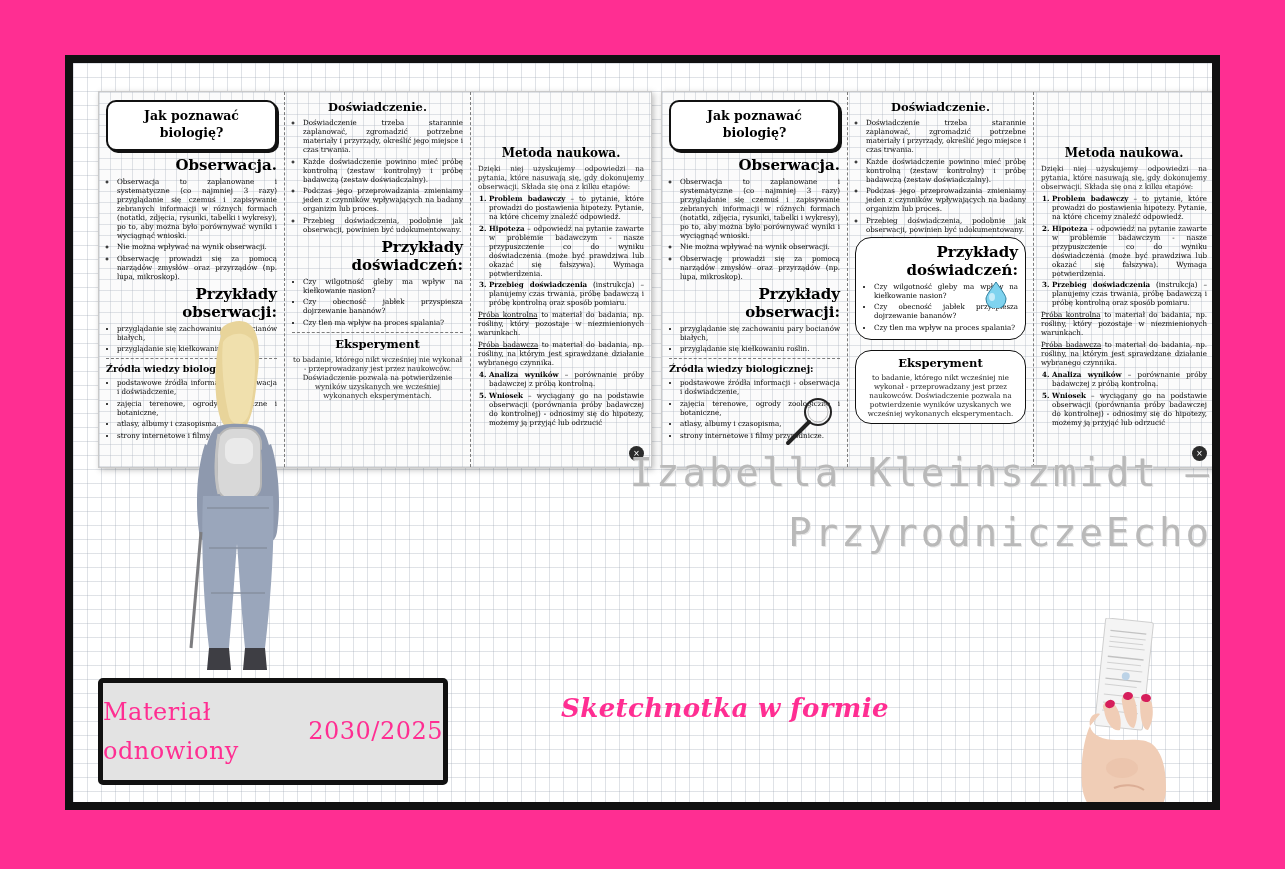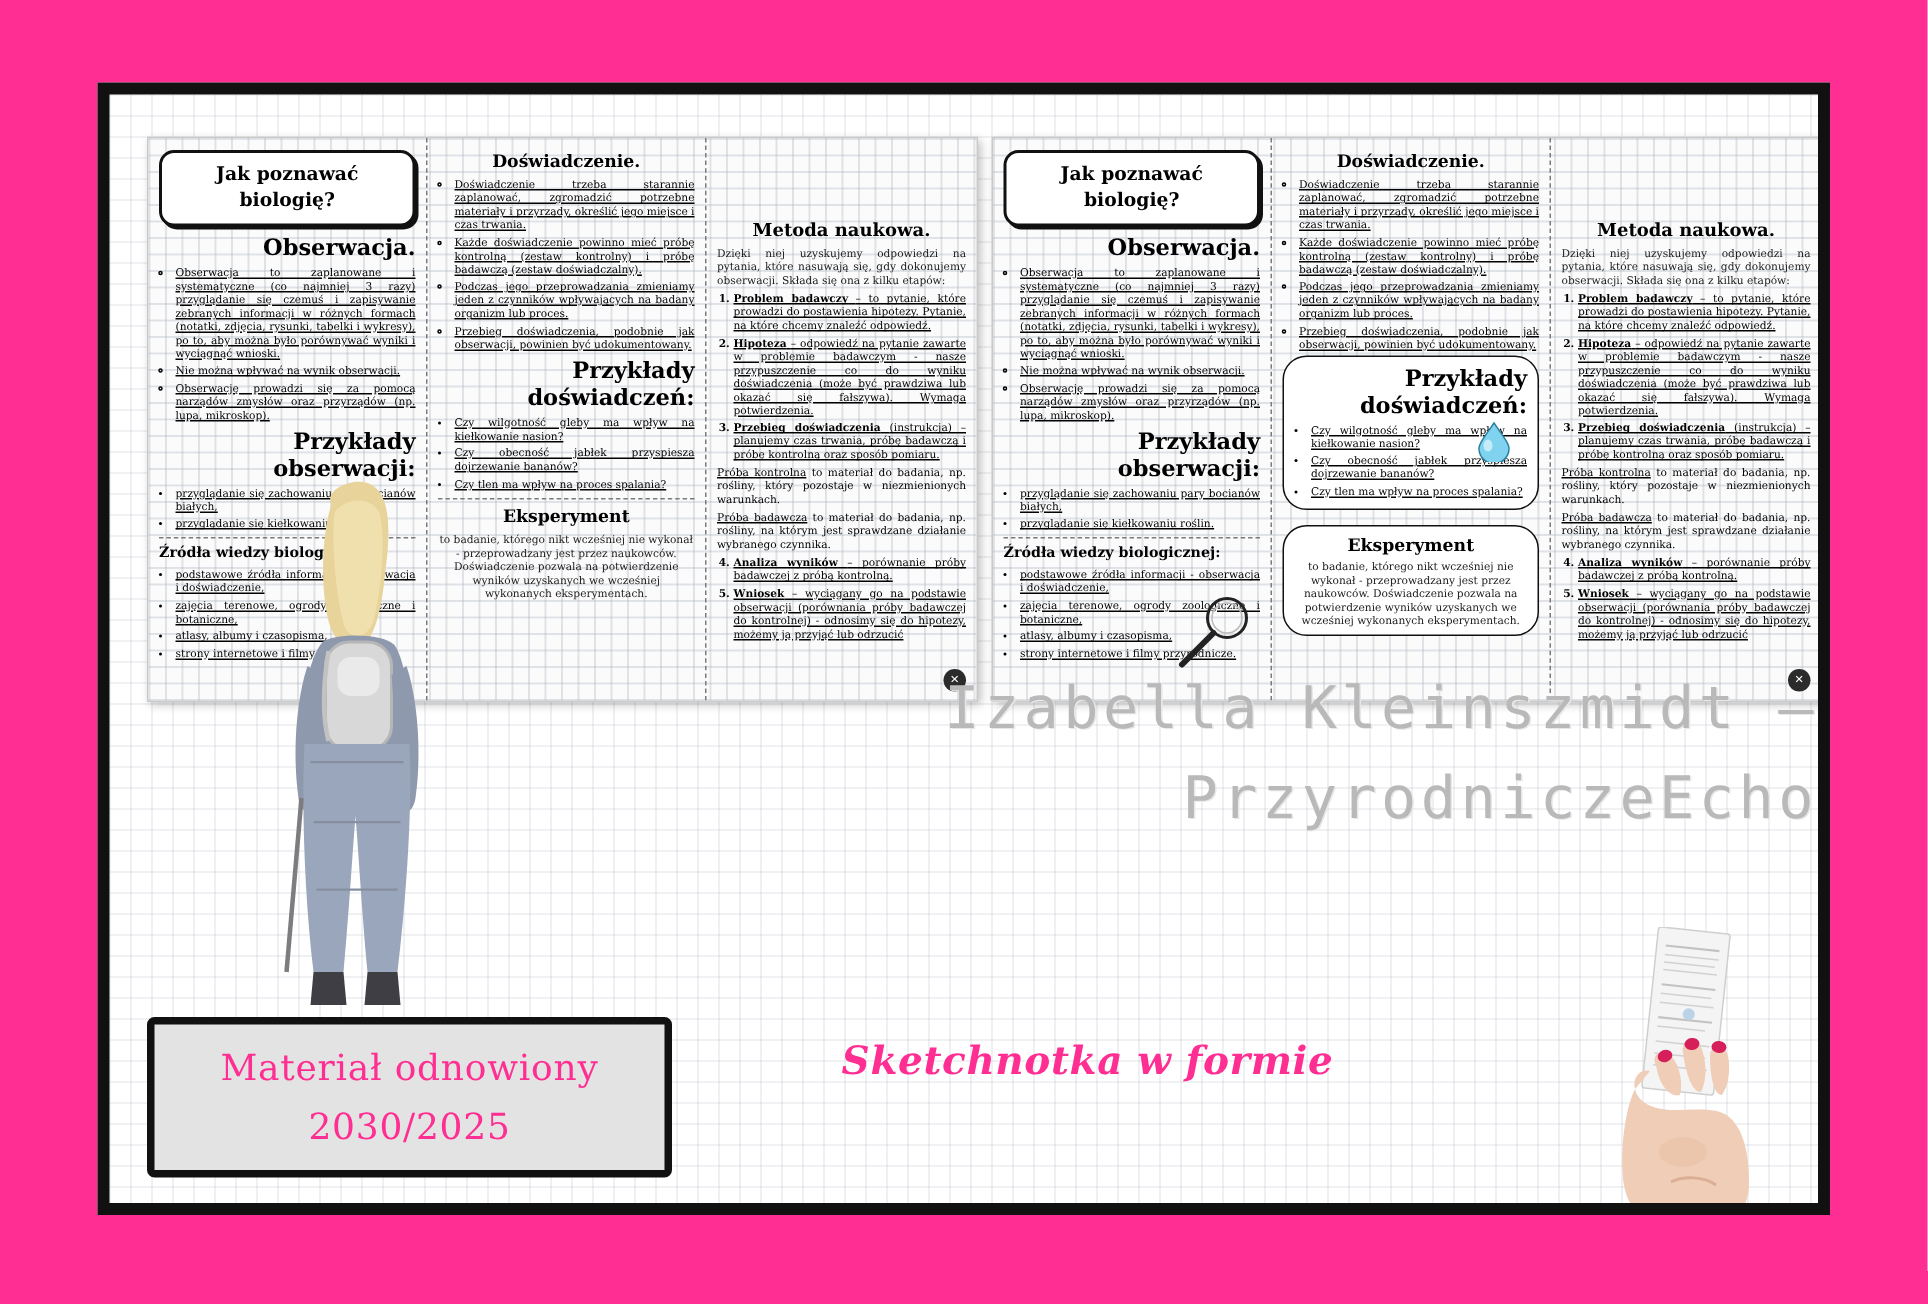--- a/index.html
+++ b/index.html
@@ -96,21 +96,20 @@
   ul.plain, ol.plain {
     margin: 0 0 0 11px;
     padding: 0;
   }
   ul.plain li, ol.plain li {
     margin-bottom: 2.5px;
     font-family: "DejaVu Serif", serif;
     font-size: 7.1px;
     line-height: 1.27;
     text-align: justify;
-    text-decoration: underline;
   }
   ul.circ { list-style-type: circle; }
   ul.disc { list-style-type: disc; }
   ol.plain { list-style-type: decimal; }
   ol.plain li { font-weight: normal; }
   ol.plain li b { font-weight: bold; }
   .num-list li::marker { font-weight: bold; }
   .p-item {
     font-family: "DejaVu Serif", serif;
     font-size: 7.1px;
@@ -169,21 +168,21 @@
   .badge {
     position: absolute;
     left: 25px;
     top: 615px;
     width: 350px;
     height: 107px;
     background: #e3e3e3;
     border: 5px solid #111;
     border-radius: 5px;
     display: flex;
-    flex-direction: column;
+    flex-direction: row;
     align-items: center;
     justify-content: center;
     box-sizing: border-box;
   }
   .badge div {
     font-family: "DejaVu Serif", serif;
     font-size: 24px;
     color: #ff2e92;
     line-height: 1.6;
     letter-spacing: 0.5px;

